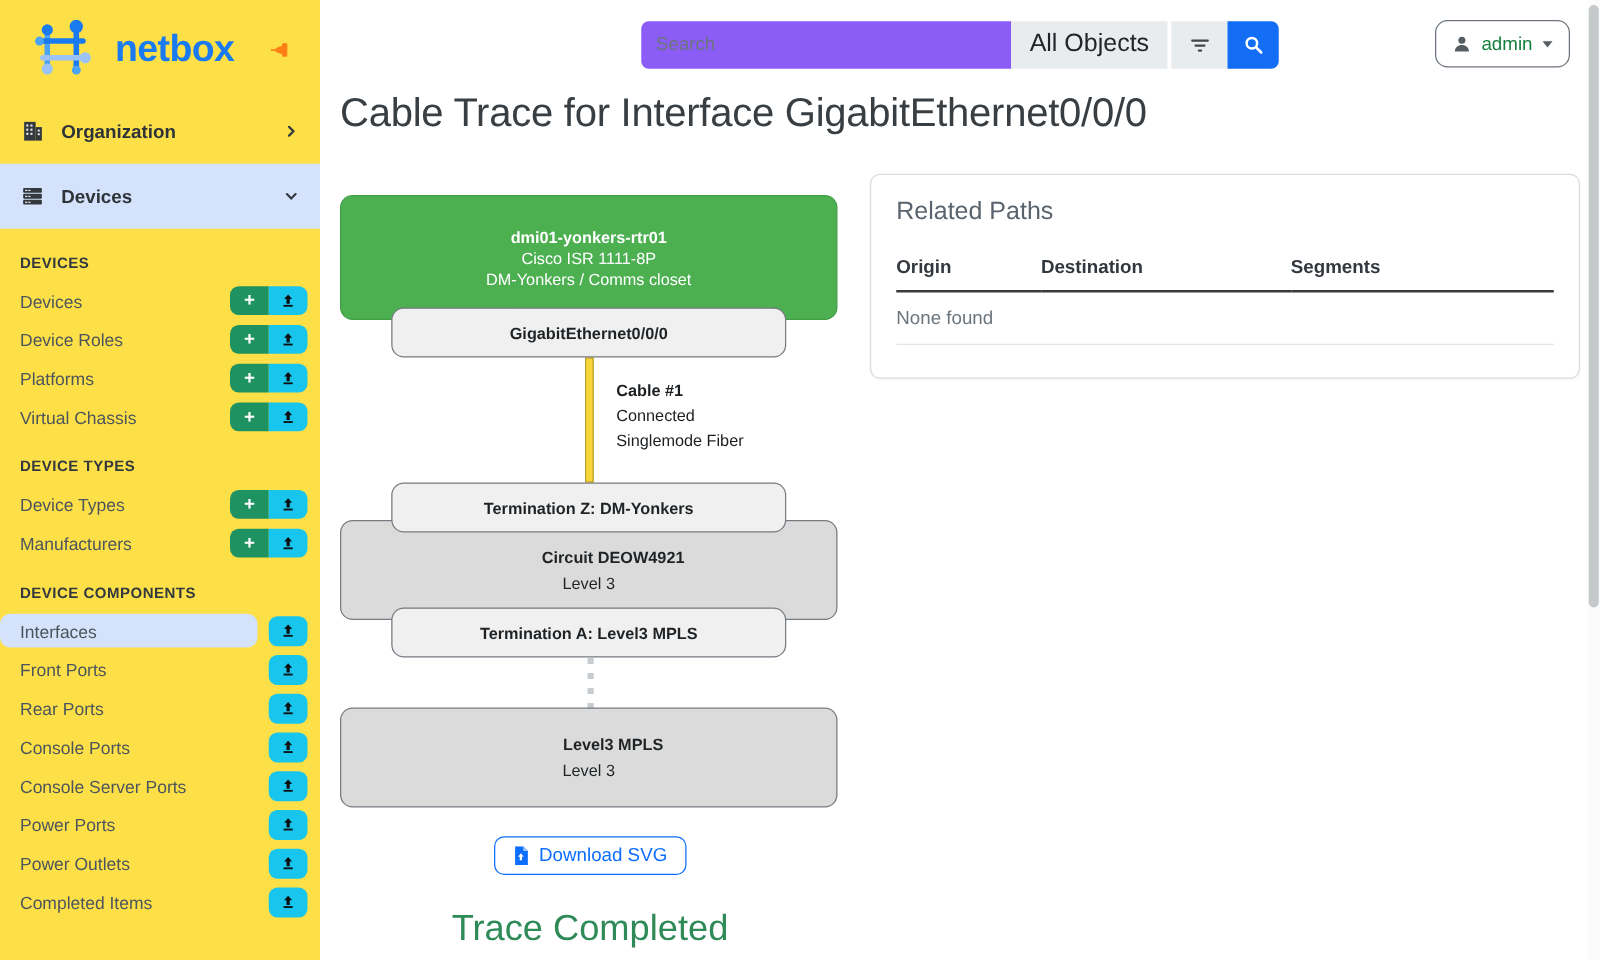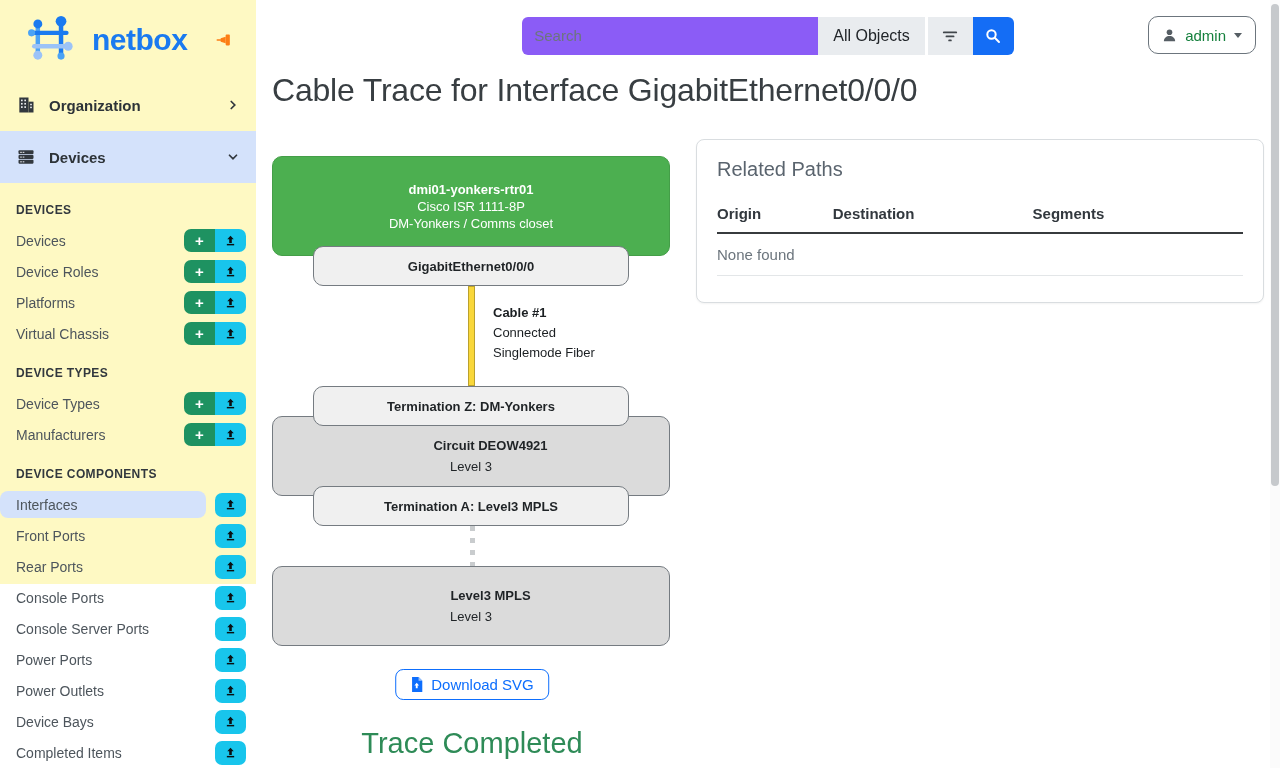--- a/index.html
+++ b/index.html
@@ -1,20 +1,20 @@
 <!DOCTYPE html>
 <html><head>
 <meta charset="utf-8">
 <style>
   * { margin:0; padding:0; box-sizing:border-box; }
   html,body { width:1280px; height:768px; overflow:hidden; }
   body { font-family:"Liberation Sans", sans-serif; background:#fff; position:relative; }
 
   
-  .sidebar { position:absolute; left:0; top:0; width:256px; height:584px; background:#fef9c3; }
+  .sidebar { position:absolute; left:0; top:0; width:256px; height:768px; background:#fde047; }
   .side-logo { height:79px; display:flex; align-items:center; padding:0 22px 0 24px; }
   .wordmark { font-size:30px; font-weight:bold; color:#1a7af0; letter-spacing:-0.5px; margin-left:10px; }
   .pin-btn { margin-left:auto; cursor:pointer; }
   .nav-row { height:52px; display:flex; align-items:center; padding:0 16px; cursor:pointer; }
   .nav-row.active { background:#d4e2fb; }
   .nav-row .nav-label { font-size:15px; font-weight:bold; color:#2d3338; margin-left:13px; }
   .nav-row .chev { margin-left:auto; }
   .menu { padding-top:12px; }
   .sec-header { height:30px; display:flex; align-items:center; padding:0 16px; font-size:12px; font-weight:bold; letter-spacing:0.4px; color:#32383e; margin-top:9px; }
   .sec-header:first-child { margin-top:0; }
@@ -25,21 +25,21 @@
   .btn-add { width:31px; height:23px; background:#1e9261; border:none; border-radius:7px 0 0 7px; color:#fff; font-size:15px; font-weight:bold; line-height:21px; text-align:center; cursor:pointer; }
   .btn-imp { width:31px; height:23px; background:#18c5ec; border:none; border-radius:0 7px 7px 0; display:flex; align-items:center; justify-content:center; cursor:pointer; }
   .btn-imp.solo { border-radius:7px; width:31px; height:24px; }
 
   
   .main { position:absolute; left:256px; top:0; width:1024px; height:768px; background:#fff; }
   .topbar { height:71px; display:flex; align-items:center; justify-content:center; position:relative; }
   .search-group { display:flex; height:38px; align-items:stretch; }
   .search-input { width:296px; border:none; outline:none; background:#8b5cf6; font-size:15px; padding:0 12px; color:#212529; border-radius:6px 0 0 6px; font-family:"Liberation Sans", sans-serif; }
   .search-input::placeholder { color:#6c757d; }
-  .scope { background:#e9ecef; display:flex; align-items:center; padding:0 15px; font-size:16px; color:#212529; cursor:pointer; }
+  .scope { background:#e9ecef; display:flex; align-items:center; padding:0 15px; font-size:20px; color:#212529; cursor:pointer; }
   .filter-btn { background:#e9ecef; width:45px; margin-left:3px; border:none; display:flex; align-items:center; justify-content:center; cursor:pointer; }
   .search-btn { background:#146df5; width:41px; border:none; border-radius:0 6px 6px 0; display:flex; align-items:center; justify-content:center; cursor:pointer; }
   .user-btn { position:absolute; right:24px; top:16px; height:38px; border:1px solid #6c757d; border-radius:10px; background:#fff; display:flex; align-items:center; gap:8px; padding:0 13px; cursor:pointer; }
   .user-name { font-size:15px; color:#15803d; }
   .caret { width:0; height:0; border-left:4px solid transparent; border-right:4px solid transparent; border-top:5px solid #565e64; }
 
   
   .content { padding:0 16px; }
   h1.page-title { font-size:32px; font-weight:400; color:#383e42; margin-top:1px; letter-spacing:-0.2px; }
   .row { display:flex; align-items:flex-start; margin-top:30px; }
@@ -311,31 +311,20 @@
       <span class="btn-group">
         <button class="btn-imp solo">
             <svg width="13" height="13" viewBox="0 0 16 16" fill="#0a0f12">
               <path d="M8 2l4 4.5H9.6V11H6.4V6.5H4z"></path>
               <rect x="3.5" y="12.2" width="9" height="1.8"></rect>
             </svg>
           </button>
       </span>
     </div>
     <div class="m-item">
-      <span class="i-label">Device Bays</span>
-      <span class="btn-group">
-        <button class="btn-imp solo">
-            <svg width="13" height="13" viewBox="0 0 16 16" fill="#0a0f12">
-              <path d="M8 2l4 4.5H9.6V11H6.4V6.5H4z"></path>
-              <rect x="3.5" y="12.2" width="9" height="1.8"></rect>
-            </svg>
-          </button>
-      </span>
-    </div>
-    <div class="m-item">
       <span class="i-label">Completed Items</span>
       <span class="btn-group">
         <button class="btn-imp solo">
             <svg width="13" height="13" viewBox="0 0 16 16" fill="#0a0f12">
               <path d="M8 2l4 4.5H9.6V11H6.4V6.5H4z"></path>
               <rect x="3.5" y="12.2" width="9" height="1.8"></rect>
             </svg>
           </button>
       </span>
     </div>

